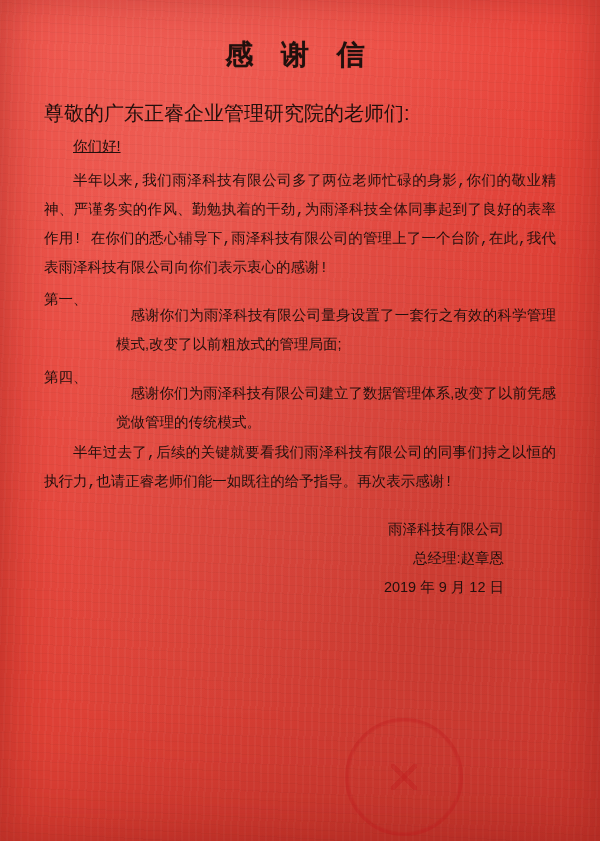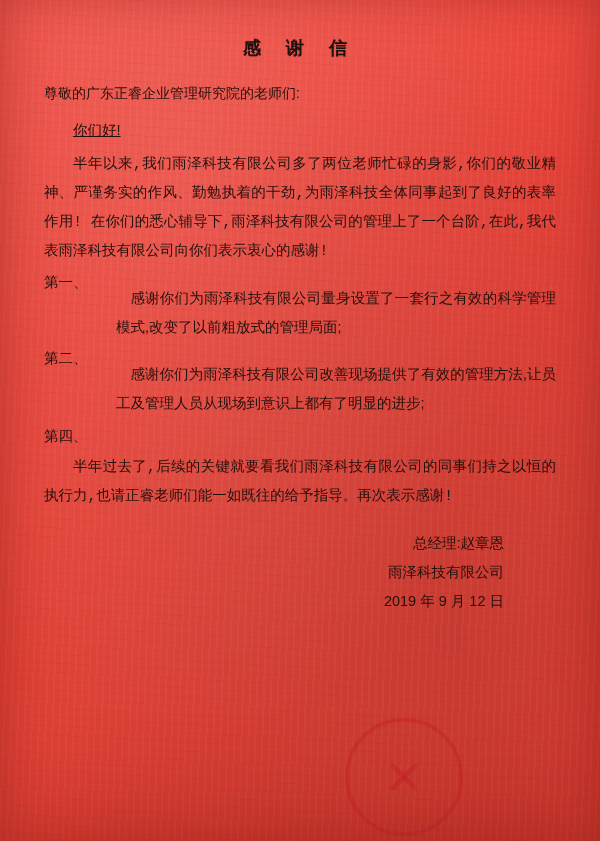--- a/index.html
+++ b/index.html
@@ -44,32 +44,32 @@
   }
 
   .content {
     position: relative;
     padding: 32px 44px 0 44px;
     color: #2a1410;
   }
 
   .doc-title {
     text-align: center;
-    font-size: 18px;
+    font-size: 28px;
     font-weight: bold;
     letter-spacing: 10px;
     color: #20100d;
     margin: 4px 0 22px 0;
     text-shadow: 0 0 1px rgba(0,0,0,0.35);
   }
 
   .salutation {
-    font-size: 14px;
+    font-size: 20px;
     line-height: 1.7;
-    margin: 0 0 12px 0;
+    margin: 0 0 4px 0;
     color: #23100d;
   }
 
   .greeting {
     font-size: 14.5px;
     line-height: 1.7;
     text-indent: 2em;
     margin: 0 0 8px 0;
     color: #23100d;
     text-decoration: underline;
@@ -157,36 +157,33 @@
 
     <div class="greeting">你们好!</div>
 
     <div class="para">半年以来,我们雨泽科技有限公司多了两位老师忙碌的身影,你们的敬业精神、严谨务实的作风、勤勉执着的干劲,为雨泽科技全体同事起到了良好的表率作用! 在你们的悉心辅导下,雨泽科技有限公司的管理上了一个台阶,在此,我代表雨泽科技有限公司向你们表示衷心的感谢!</div>
 
     <div class="item">
       <div class="item-label">第一、</div>
       <div class="item-text">感谢你们为雨泽科技有限公司量身设置了一套行之有效的科学管理模式,改变了以前粗放式的管理局面;</div>
     </div>
 
-    <div class="item">
-      <div class="item-label">第二、</div>
-      <div class="item-text">感谢你们为雨泽科技有限公司改善现场提供了有效的管理方法,让员工及管理人员从现场到意识上都有了明显的进步;</div>
-    </div>
 
     <div class="item">
     </div>
 
     <div class="item">
       <div class="item-label">第四、</div>
+      <div class="item-text">感谢你们为雨泽科技有限公司建立了数据管理体系,改变了以前凭感觉做管理的传统模式。</div>
     </div>
 
     <div class="para">半年过去了,后续的关键就要看我们雨泽科技有限公司的同事们持之以恒的执行力,也请正睿老师们能一如既往的给予指导。再次表示感谢!</div>
 
     <div class="signature">
+      <span class="sig-line">雨泽科技有限公司</span>
       <span class="sig-line">总经理:赵章恩</span>
-      <span class="sig-line">雨泽科技有限公司</span>
       <span class="sig-line">2019 年 9 月 12 日</span>
     </div>
 
   </div>
 
   <div class="seal"></div>
 </div>
 
 </body></html>

